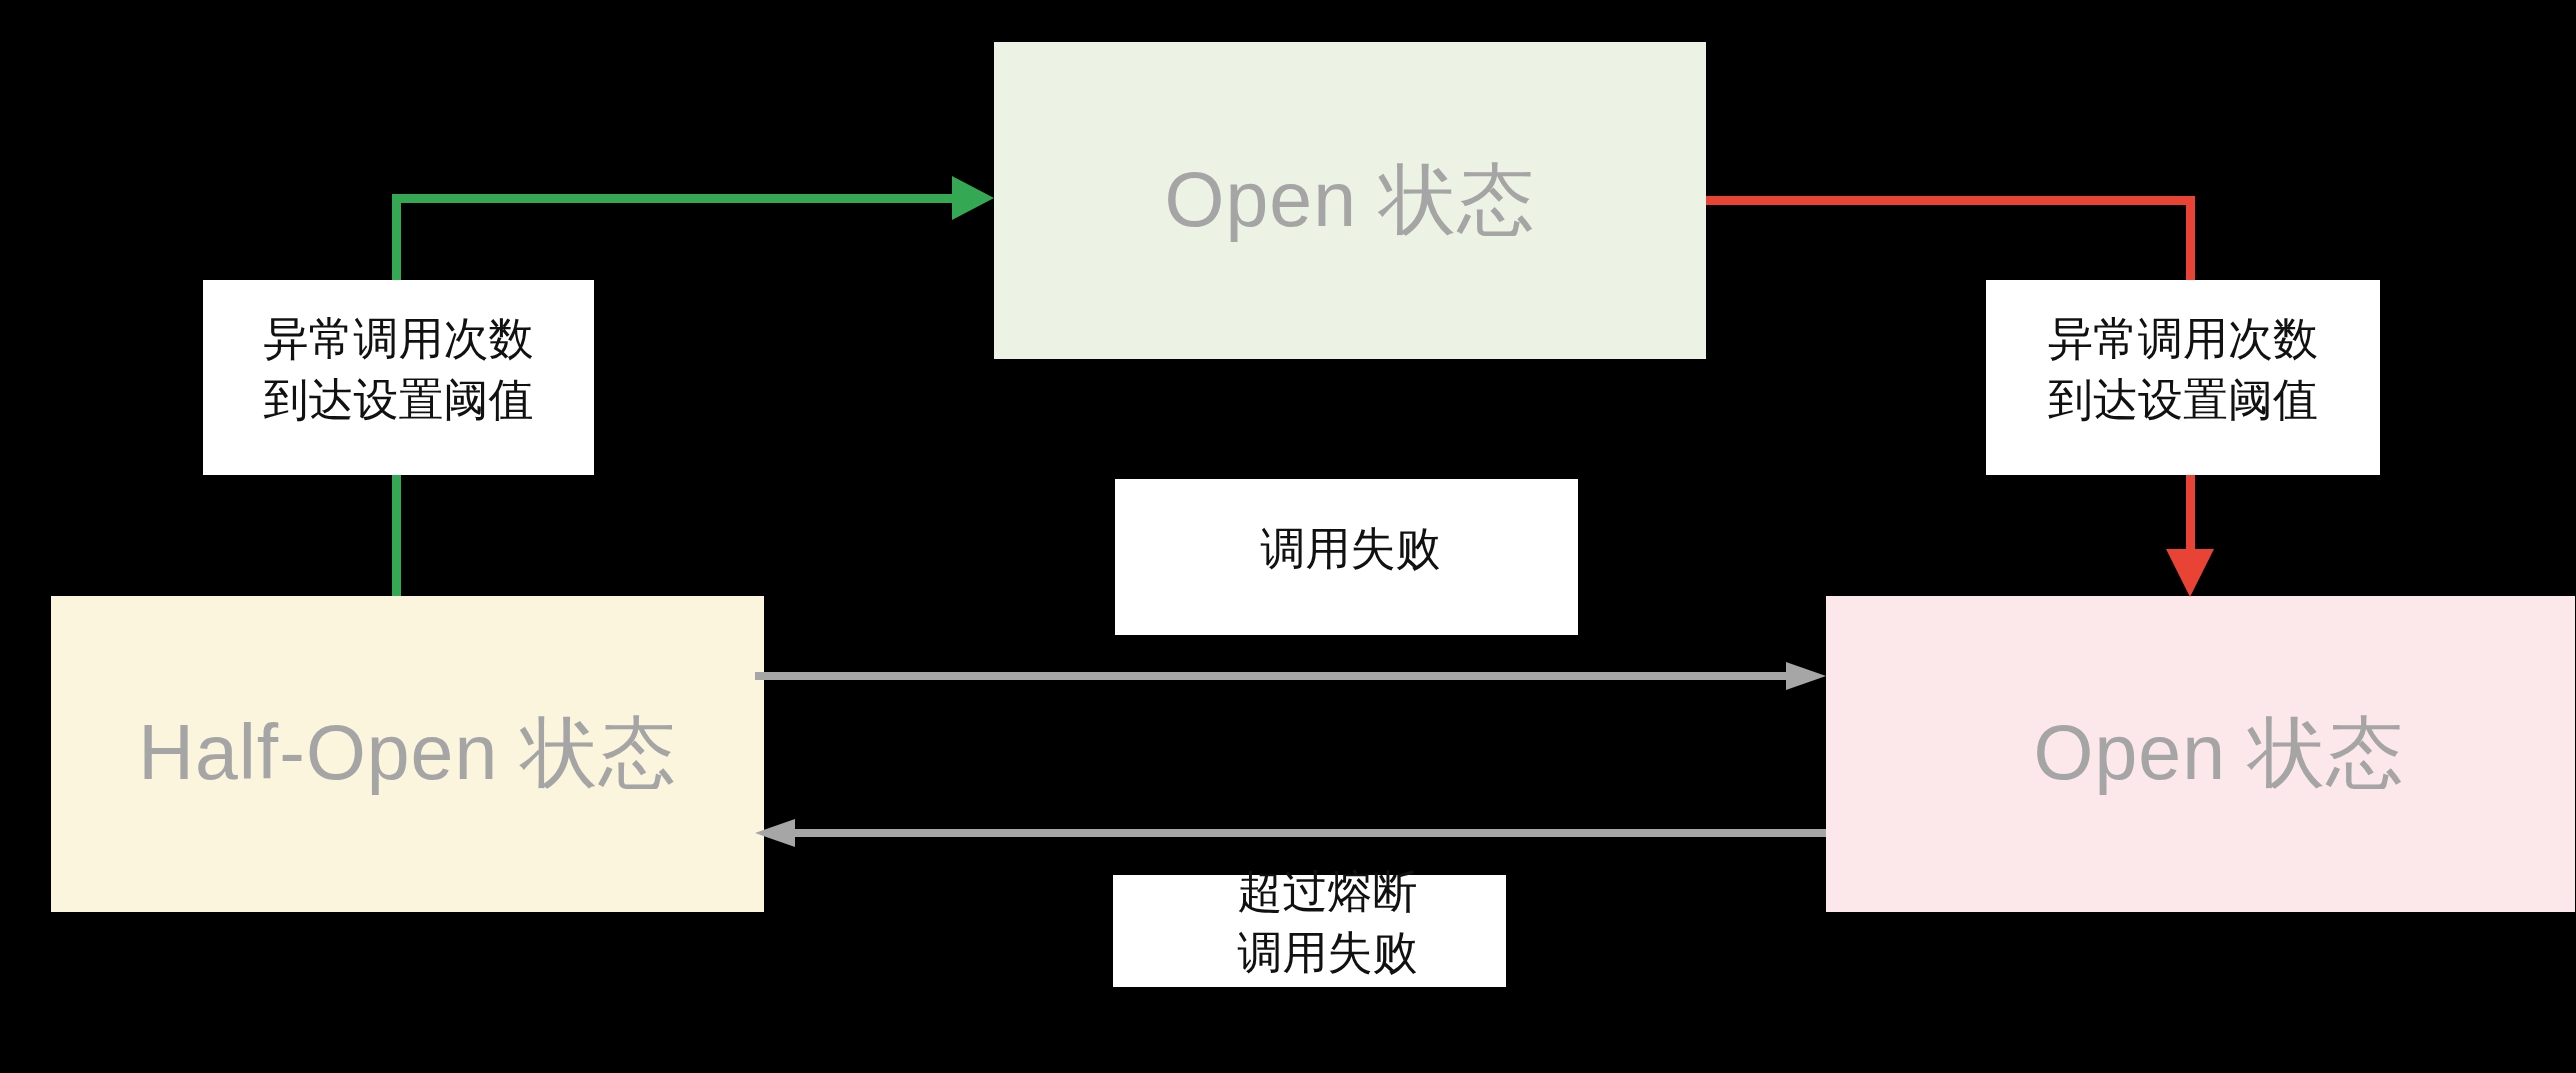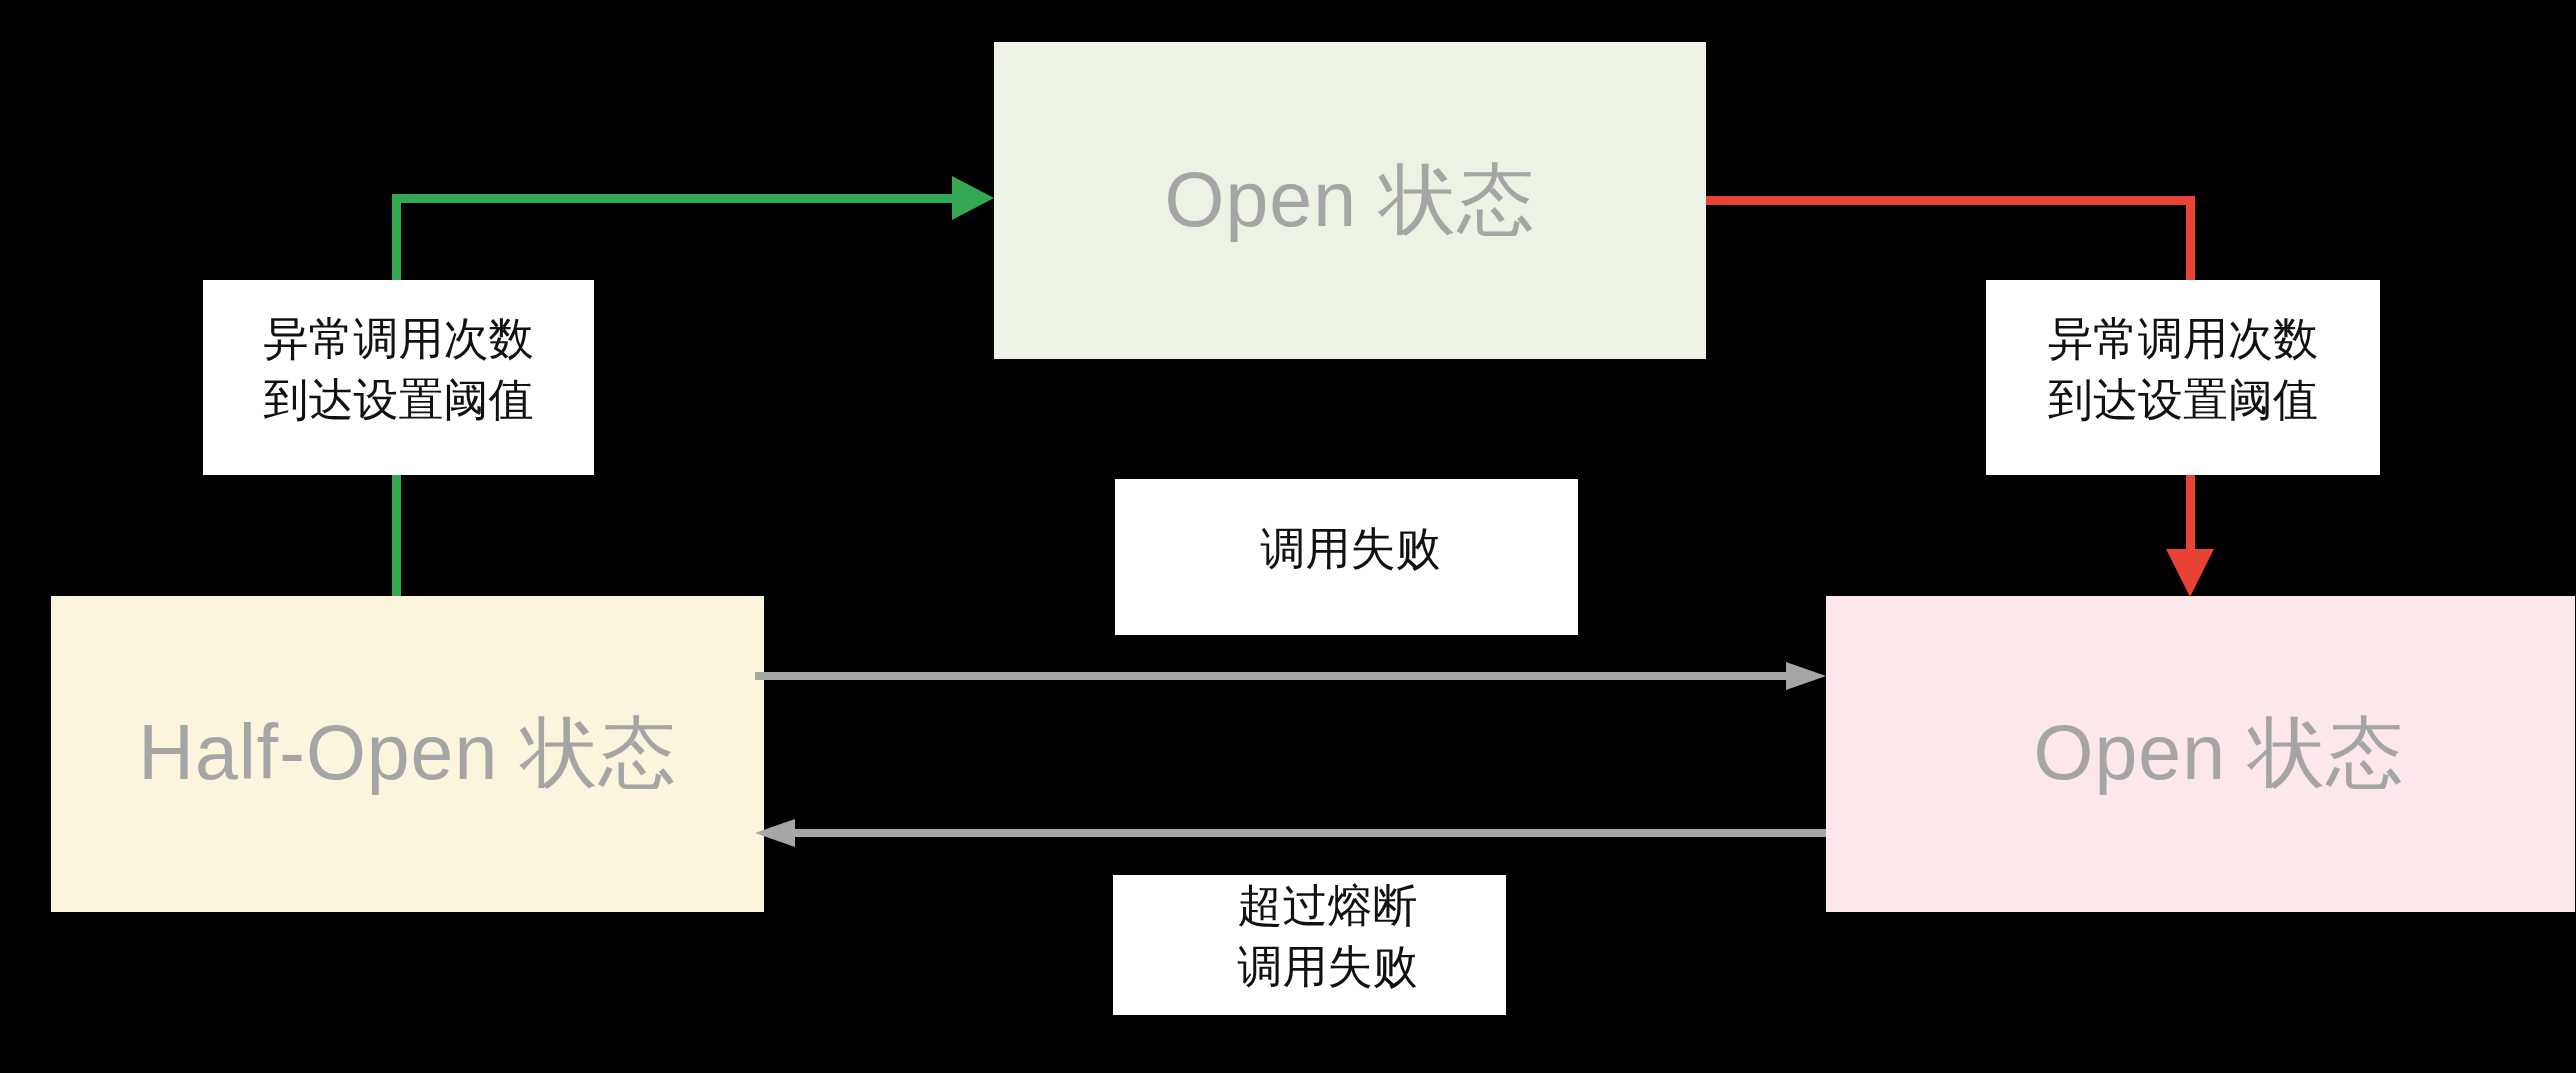--- a/index.html
+++ b/index.html
@@ -42,21 +42,21 @@
     box-sizing: border-box;
     font-size: 45px;
     line-height: 61px;
     text-align: center;
     white-space: nowrap;
     z-index: 3;
   }
   .label-success { left: 203px;  top: 280px; width: 391px; height: 195px; }
   .label-failcnt { left: 1986px; top: 280px; width: 394px; height: 195px; }
   .label-callfail{ left: 1115px; top: 479px; width: 463px; height: 156px; padding-left: 8px; }
-  .label-timeout { left: 1113px; top: 875px; width: 393px; height: 140px; padding-left: 36px; }
+  .label-timeout { left: 1113px; top: 875px; width: 393px; height: 112px; padding-left: 36px; }
   
   .seg { position: absolute; z-index: 1; }
   .seg-green { background: #34a853; }
   .seg-red   { background: #e84335; }
   .seg-gray  { background: #a6a6a6; }
   .green-v { left: 392px;  top: 194px; width: 9px;    height: 402px; }
   .green-h { left: 392px;  top: 194px; width: 560px;  height: 9px; }
   .red-h   { left: 1706px; top: 196px; width: 487px;  height: 9px; }
   .red-v   { left: 2186px; top: 196px; width: 9px;    height: 353px; }
   .gray-top{ left: 755px;  top: 672px; width: 1031px; height: 8px; }

